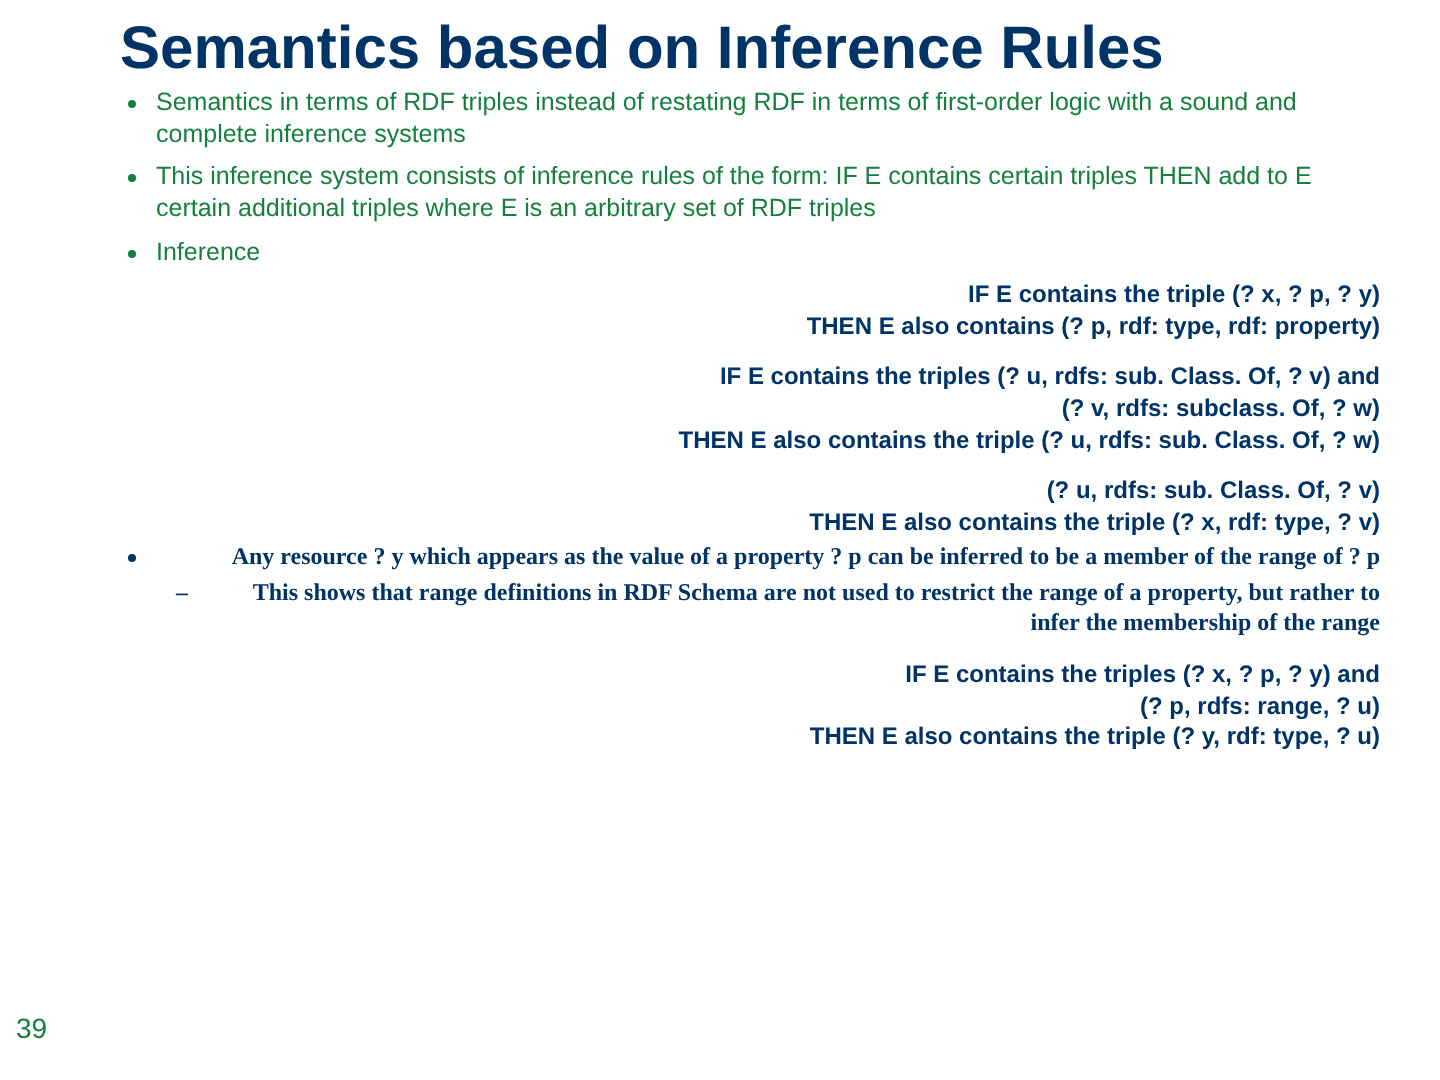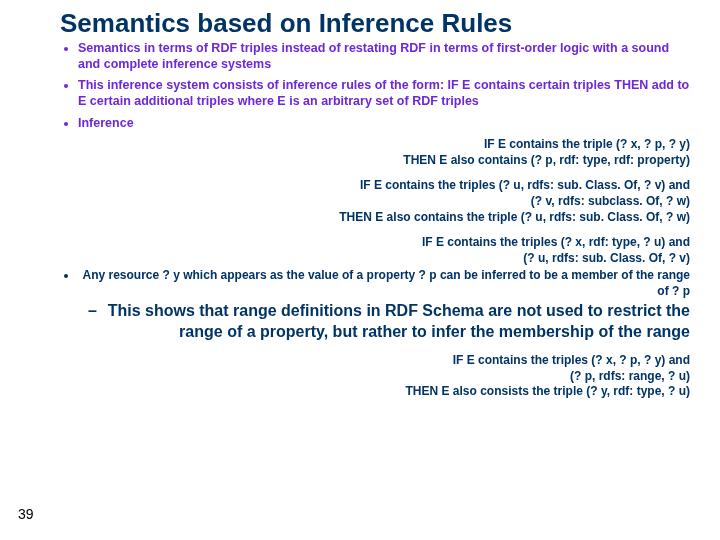--- a/index.html
+++ b/index.html
@@ -10,36 +10,36 @@
     background: #fff;
     font-family: Arial, Helvetica, sans-serif;
     color: #003366;
     position: relative;
     overflow: hidden;
   }
   .slide {
     padding: 8px 30px 0 60px;
   }
   h1 {
-    font-size: 26px;
+    font-size: 30px;
     font-weight: bold;
     margin: 0 0 2px 0;
     color: #003366;
   }
   ul.main {
     margin: 0;
     padding: 0 0 0 18px;
     list-style: disc;
   }
   ul.main > li {
     font-size: 12.5px;
-    font-weight: bold;
+    font-weight: normal;
     line-height: 1.25;
     margin-bottom: 6px;
-    color: #6d28d9;
+    color: #15803d;
   }
   .block {
     font-size: 12px;
     font-weight: bold;
     line-height: 1.3;
     margin: 6px 0 10px 0;
     color: #003366;
     text-align: right;
   }
   .indent {
@@ -48,43 +48,44 @@
   ul.inner {
     margin: 2px 0 0 0;
     padding: 0 0 0 18px;
     list-style: disc;
   }
   ul.inner > li {
     font-size: 12px;
     font-weight: bold;
     line-height: 1.3;
     margin-bottom: 2px;
+    font-family: Liberation Serif, serif;
   }
   ul.sub {
     list-style: none;
     margin: 2px 0 0 0;
     padding: 0 0 0 28px;
   }
   ul.sub > li {
-    font-size: 16px;
+    font-size: 12px;
     font-weight: bold;
     line-height: 1.3;
     position: relative;
   }
   ul.sub > li::before {
     content: "–";
     position: absolute;
     left: -18px;
   }
   .pagenum {
     position: absolute;
-    left: 18px;
+    left: 8px;
     bottom: 18px;
     font-size: 14px;
-    color: #000000;
+    color: #15803d;
     font-weight: normal;
   }
 </style>
 </head>
 <body>
 
 <div class="slide">
   <h1>Semantics based on Inference Rules</h1>
 
   <ul class="main">
@@ -98,32 +99,32 @@
     <div>THEN E also contains (? p, rdf: type, rdf: property)</div>
   </div>
 
   <div class="block">
     <div>IF E contains the triples (? u, rdfs: sub. Class. Of, ? v) and</div>
     <div class="indent">(? v, rdfs: subclass. Of, ? w)</div>
     <div>THEN E also contains the triple (? u, rdfs: sub. Class. Of, ? w)</div>
   </div>
 
   <div class="block">
-    <div>IF E contains the triples (? x, rdf: type, ? u) and</div>
     <div class="indent">(? u, rdfs: sub. Class. Of, ? v)</div>
+    <div>THEN E also contains the triple (? x, rdf: type, ? v)</div>
     <ul class="inner">
       <li>
         <span>Any resource ? y which appears as the value of a property ? p can be inferred to be a member of the range of ? p</span>
         <ul class="sub">
           <li>This shows that range definitions in RDF Schema are not used to restrict the range of a property, but rather to infer the membership of the range</li>
         </ul>
       </li>
     </ul>
   </div>
 
   <div class="block">
     <div>IF E contains the triples (? x, ? p, ? y) and</div>
     <div class="indent">(? p, rdfs: range, ? u)</div>
-    <div>THEN E also consists the triple (? y, rdf: type, ? u)</div>
+    <div>THEN E also contains the triple (? y, rdf: type, ? u)</div>
   </div>
 </div>
 
 <div class="pagenum">39</div>
 
 </body></html>

